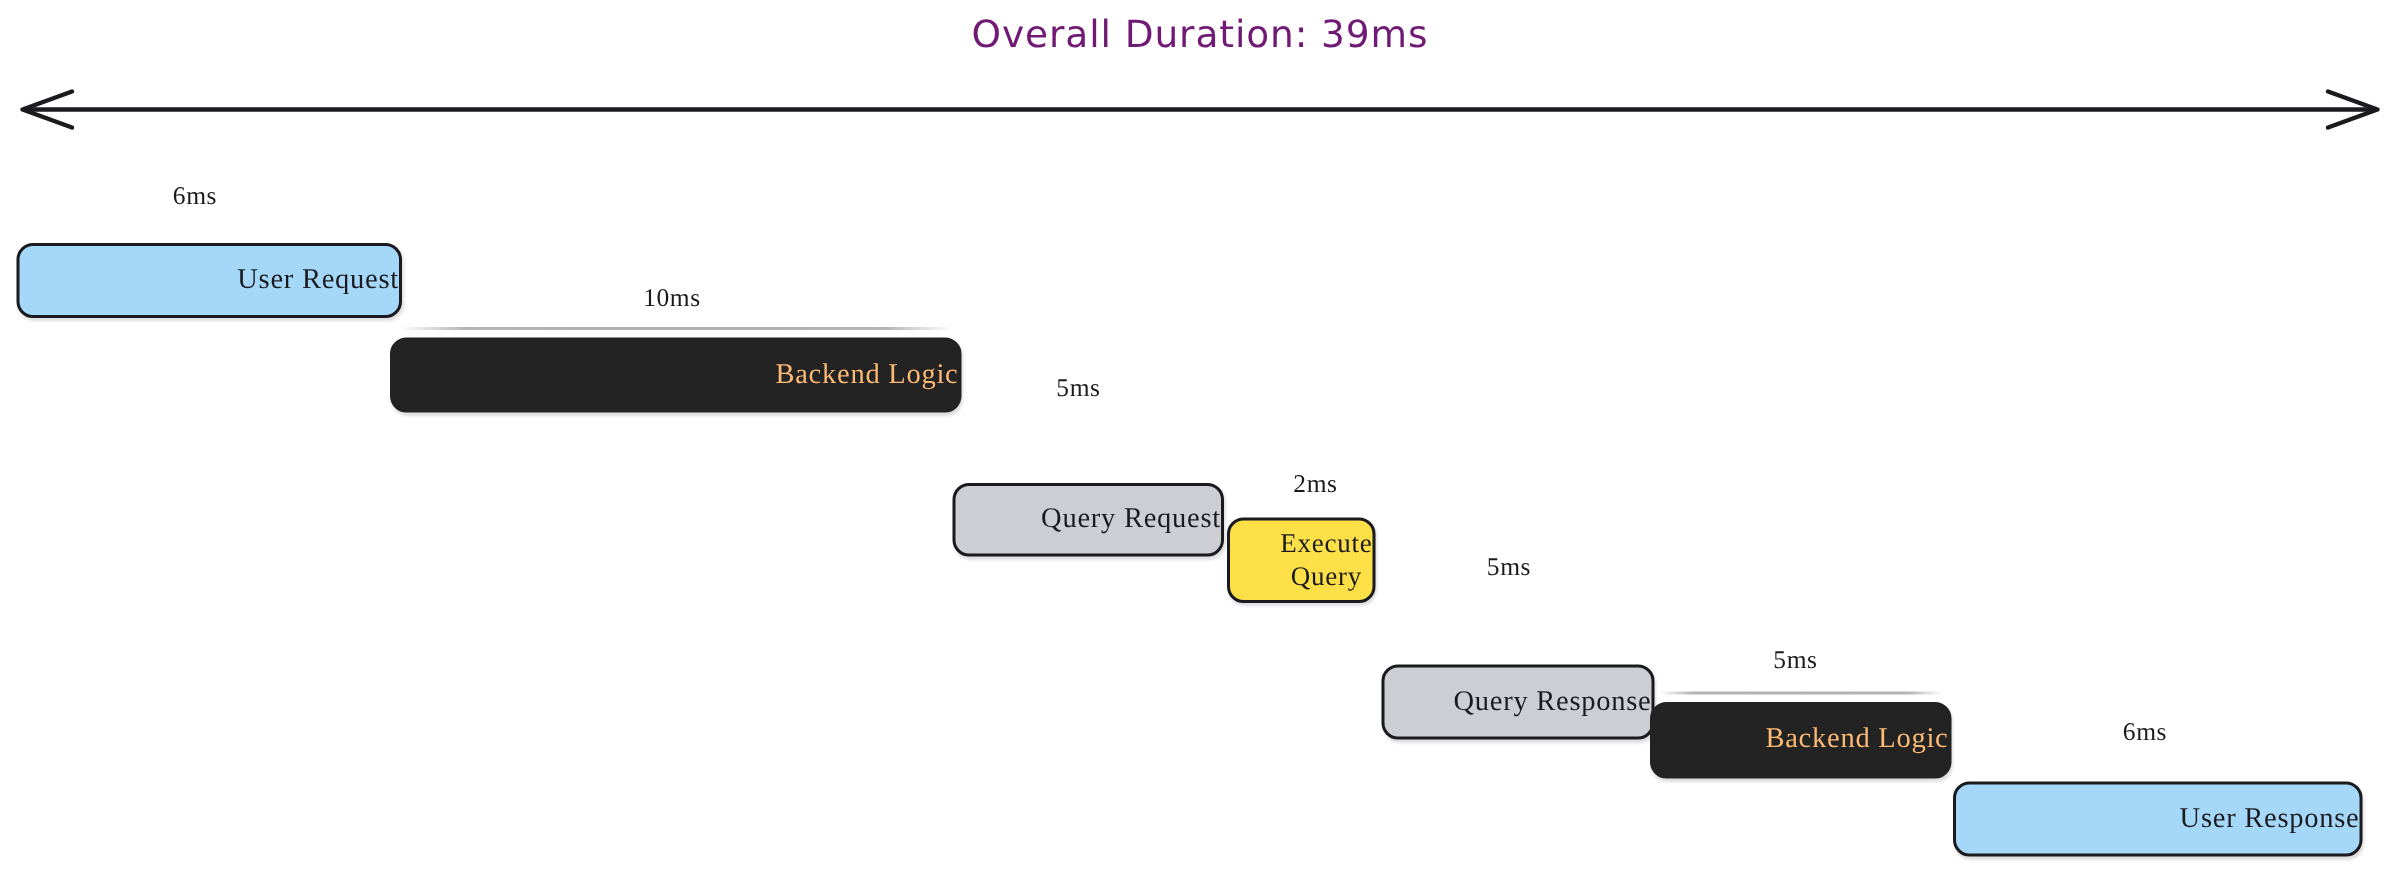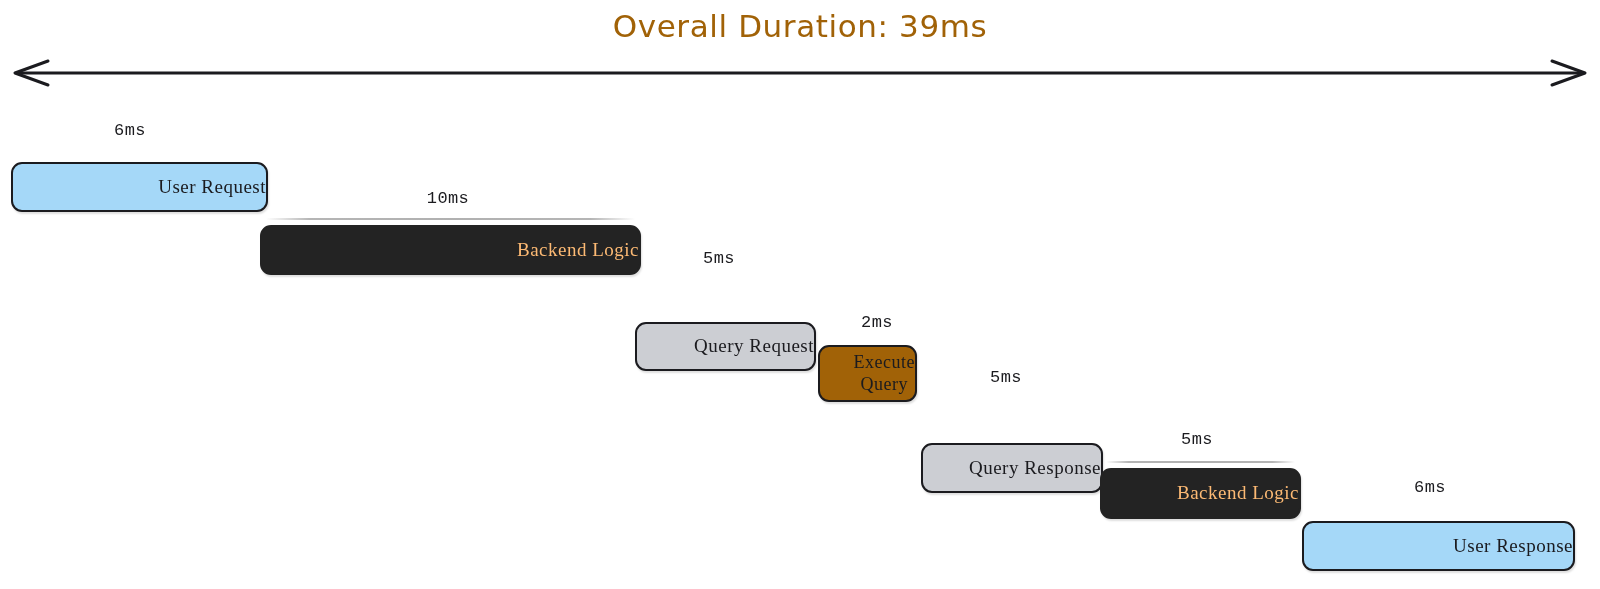--- a/index.html
+++ b/index.html
@@ -19,24 +19,24 @@
   }
 
   
   .diagram-title {
     position: absolute;
     left: 0;
     right: 0;
     top: 8px;
     text-align: center;
     font-family: "DejaVu Sans", sans-serif;
-    font-size: 31px;
+    font-size: 25px;
     font-weight: 400;
     letter-spacing: 0.6px;
-    color: #a16207;
+    color: #701a75;
     white-space: nowrap;
   }
 
   
   .axis-wrap {
     position: absolute;
     left: 0;
     top: 50px;
     width: 1600px;
     height: 46px;
@@ -56,32 +56,32 @@
     font-size: 19px;
     letter-spacing: 0.5px;
     line-height: 1.18;
     text-align: center;
     color: #1b1b1f;
     white-space: pre-line;
     box-shadow: 1px 2px 2px rgba(0,0,0,0.13);
   }
   .bar.blue  { background: #a5d8f8; }
   .bar.gray  { background: #ccced3; }
-  .bar.green { background: #a16207; }
+  .bar.green { background: #fde047; }
   .bar.dark  {
     background: #232323;
     border-color: #232323;
     color: #fdba74;
   }
   .bar-label-text { pointer-events: none; }
 
   
   .duration {
     position: absolute;
-    font-family: Liberation Mono, monospace;
+    font-family: Liberation Serif, serif;
     font-size: 17px;
     letter-spacing: 0.4px;
     color: #1b1b1f;
     text-align: center;
     transform: translateX(-50%);
     white-space: nowrap;
   }
 
   
   .sketch-edge {

